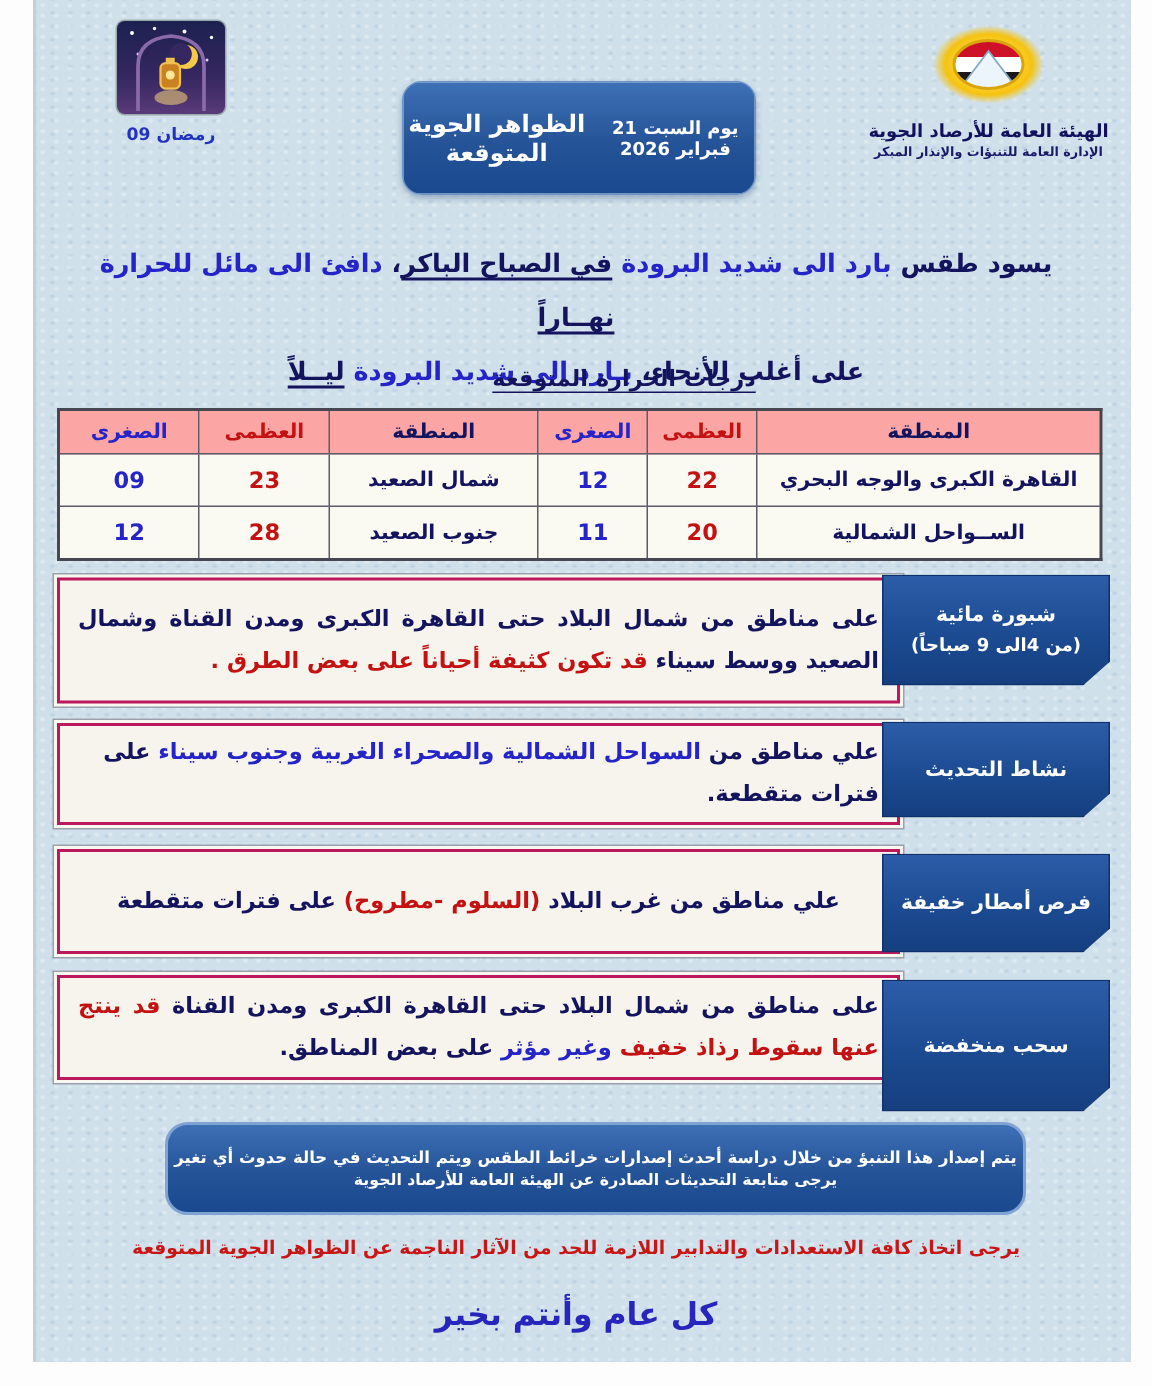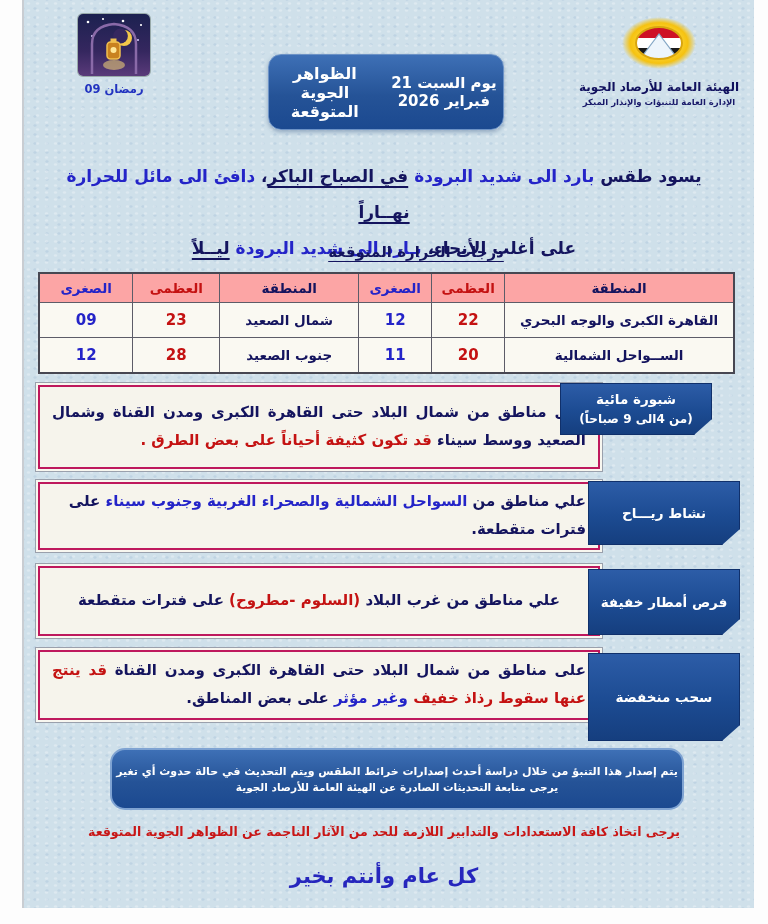--- a/index.html
+++ b/index.html
@@ -20,21 +20,21 @@
 
   
   .hijri-icon{left:78px;top:14px;width:72px;height:62px;border-radius:5px;overflow:hidden;box-shadow:0 0 0 1px #9aa;}
   .hijri-label{left:52px;top:82px;width:124px;text-align:center;font-size:11.5px;font-weight:bold;color:#2233c0;}
   .title-box{left:268px;top:54px;width:234px;height:74px;border-radius:13px;
     background:linear-gradient(180deg,#3e70b6 0%,#255397 55%,#1b4990 100%);
     border:1px solid #6c92c6;box-shadow:0 2px 4px rgba(30,60,110,.35);
     display:flex;flex-direction:row;align-items:center;justify-content:center;gap:4px;
     color:#fff;font-weight:bold;text-align:center;}
   .title-box .t1{font-size:16px;}
-  .title-box .t2{font-size:15px;}
+  .title-box .t2{font-size:12px;}
   .authority{left:566px;top:16px;width:186px;text-align:center;}
   .authority .org1{font-size:12px;font-weight:bold;color:#11115e;margin-top:2px;}
   .authority .org2{font-size:8.5px;font-weight:bold;color:#1a1a6a;margin-top:3px;}
 
   
   .summary{left:40px;top:158px;width:688px;text-align:center;font-size:17px;font-weight:bold;line-height:36px;direction:rtl;}
 
   
   .temps-title{left:0;top:243px;width:768px;text-align:center;font-size:15px;font-weight:bold;color:#14145e;text-decoration:underline;text-underline-offset:4px;padding-left:32px;}
   table.temps{position:absolute;left:38px;top:272px;width:697px;border-collapse:collapse;table-layout:fixed;
@@ -53,21 +53,21 @@
   .right .inner{text-align:right;}
   .center .inner{text-align:center;}
   .ph-label{background:linear-gradient(180deg,#2d5da8 0%,#1c4b92 55%,#153e7e 100%);
     color:#fff;font-weight:bold;font-size:13.5px;line-height:1.65;text-align:center;
     display:flex;flex-direction:column;align-items:center;justify-content:center;
     clip-path:polygon(0 0,100% 0,100% calc(100% - 16px),calc(100% - 18px) 100%,0 100%);
     box-shadow:inset 0 0 0 1px #10306b;direction:rtl;}
   .lbl2{font-size:12px;}
 
   .r1b{left:38px;top:385px;width:534px;height:76px;}
-  .r1l{left:560px;top:383px;width:152px;height:52px;}
+  .r1l{left:588px;top:383px;width:152px;height:74px;}
   .r2b{left:38px;top:482px;width:534px;height:60px;}
   .r2l{left:588px;top:481px;width:152px;height:64px;}
   .r3b{left:38px;top:566px;width:534px;height:62px;}
   .r3l{left:588px;top:569px;width:152px;height:66px;}
   .r4b{left:38px;top:650px;width:534px;height:62px;}
   .r4l{left:588px;top:653px;width:152px;height:88px;}
 
   
   .notice{left:110px;top:748px;width:570px;height:58px;border-radius:15px;
     background:linear-gradient(180deg,#3e70b6 0%,#255397 55%,#1b4990 100%);
@@ -192,21 +192,21 @@
   </div>
   <div class="abs ph-label r1l">
     <div>شبورة مائية</div>
     <div class="lbl2">(من 4الى 9 صباحاً)</div>
   </div>
 
   <div class="abs ph-box r2b right">
     <div class="inner"><span class="c-navy">علي مناطق من </span><span class="c-blue">السواحل الشمالية والصحراء الغربية وجنوب سيناء</span><span class="c-navy"> على فترات متقطعة.</span></div>
   </div>
   <div class="abs ph-label r2l">
-    <div>نشاط ريـــاح</div>
+    <div>نشاط التحديث</div>
   </div>
 
   <div class="abs ph-box r3b center">
     <div class="inner"><span class="c-navy">علي مناطق من غرب البلاد </span><span class="c-red">(السلوم -مطروح)</span><span class="c-navy"> على فترات متقطعة</span></div>
   </div>
   <div class="abs ph-label r3l">
     <div>فرص أمطار خفيفة</div>
   </div>
 
   <div class="abs ph-box r4b just">

